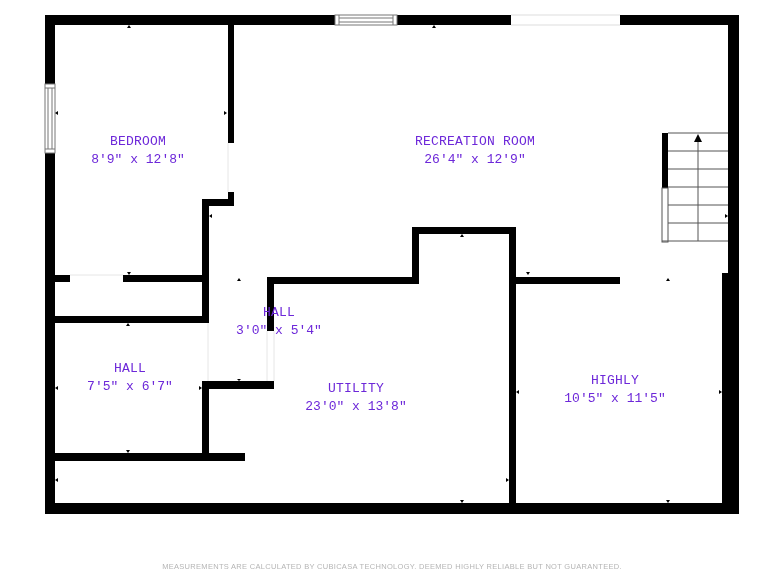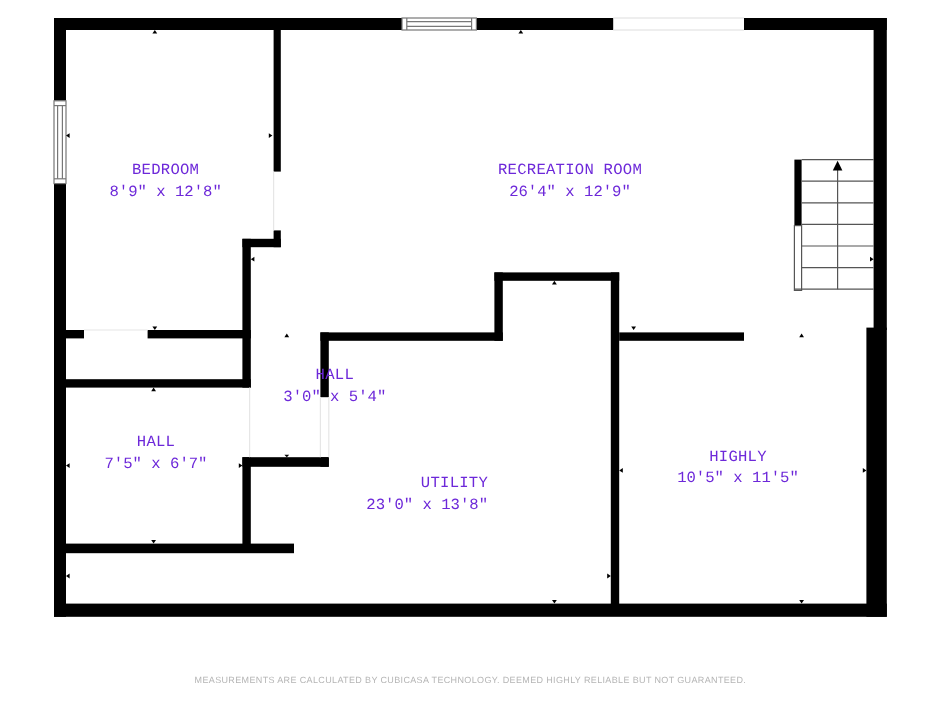--- a/index.html
+++ b/index.html
@@ -144,21 +144,21 @@
 <div class="room-label" style="left:238px; top:304px;margin-left:41px;">
   <span class="name">HALL</span>
   <span class="dims">3'0" x 5'4"</span>
 </div>
 
 <div class="room-label" style="left:130px; top:360px;">
   <span class="name">HALL</span>
   <span class="dims">7'5" x 6'7"</span>
 </div>
 
-<div class="room-label" style="left:356px; top:394px;text-align:right;">
+<div class="room-label" style="left:356px; top:380px;">
   <span class="name">UTILITY</span>
   <span class="dims">23'0" x 13'8"</span>
 </div>
 
 <div class="room-label" style="left:615px; top:372px;">
   <span class="name">HIGHLY</span>
   <span class="dims">10'5" x 11'5"</span>
 </div>
 
 <div class="disclaimer">MEASUREMENTS ARE CALCULATED BY CUBICASA TECHNOLOGY. DEEMED HIGHLY RELIABLE BUT NOT GUARANTEED.</div>

